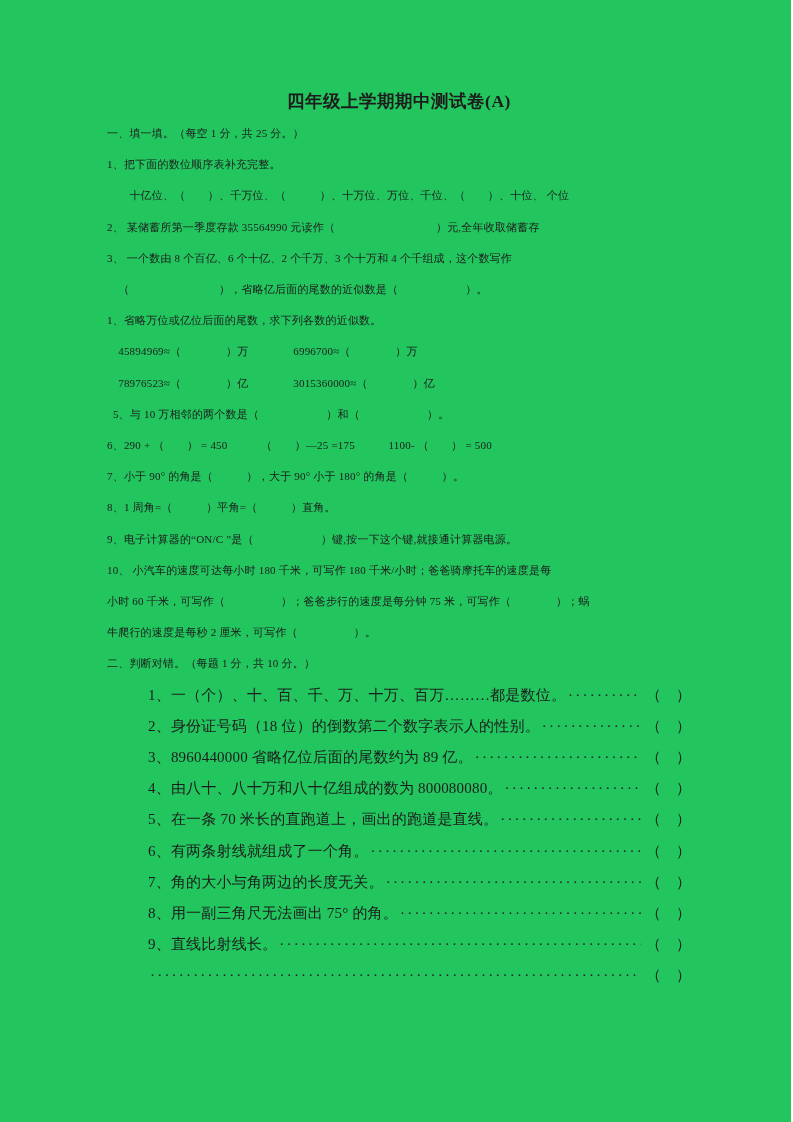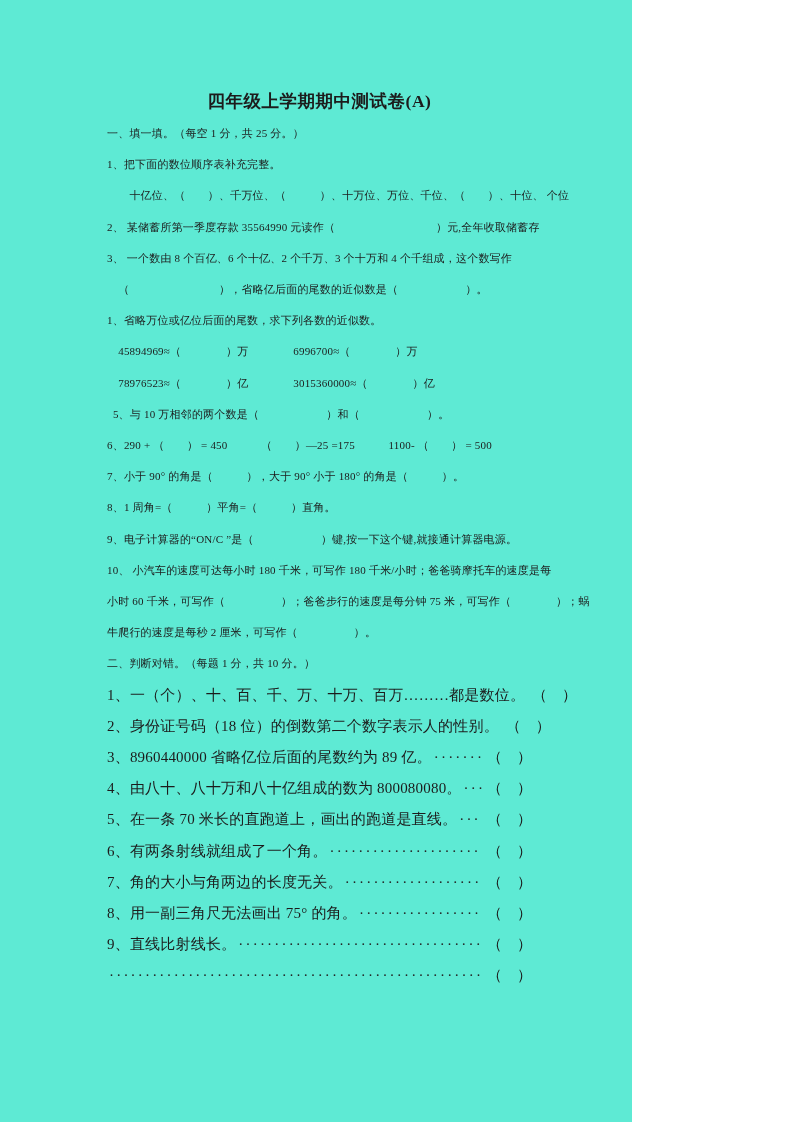--- a/index.html
+++ b/index.html
@@ -9,24 +9,24 @@
   }
   body {
     width: 793px;
     height: 1122px;
     overflow: hidden;
     font-family: "Liberation Serif", "DejaVu Serif", serif;
     color: #1c1c1c;
   }
   .page {
     box-sizing: border-box;
-    width: 632px;
+    width: 791px;
     height: 1122px;
     padding: 88px 100px 0 107px;
-    background: #5eead4;
+    background: #22c55e;
   }
   .title {
     margin: 0 0 4px 0;
     font-size: 17.5px;
     font-weight: 700;
     line-height: 26px;
     text-align: center;
     letter-spacing: 0.5px;
   }
   .line {
@@ -36,20 +36,21 @@
     letter-spacing: 0.2px;
   }
   .heading {
     line-height: 31.2px;
   }
   .jrow {
     display: flex;
     align-items: baseline;
     font-size: 15px;
     line-height: 31.2px;
+    margin-left: 41px;
   }
   .jtext {
     white-space: pre;
     letter-spacing: 0.2px;
     flex: 0 0 auto;
   }
   .jdots {
     flex: 1 1 auto;
     overflow: hidden;
     white-space: nowrap;

